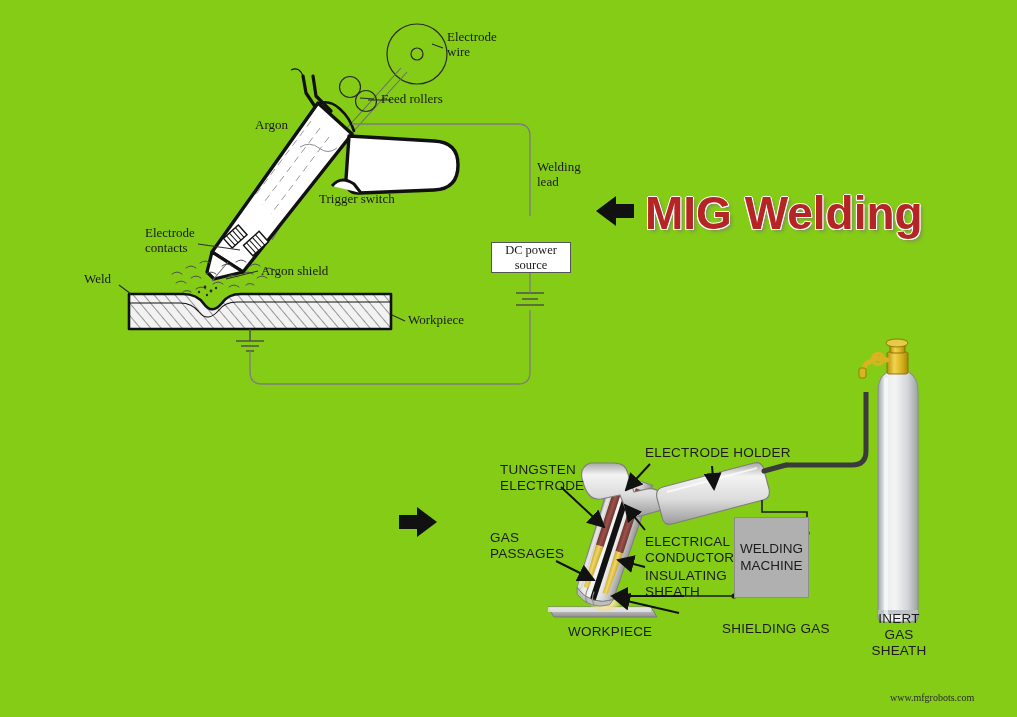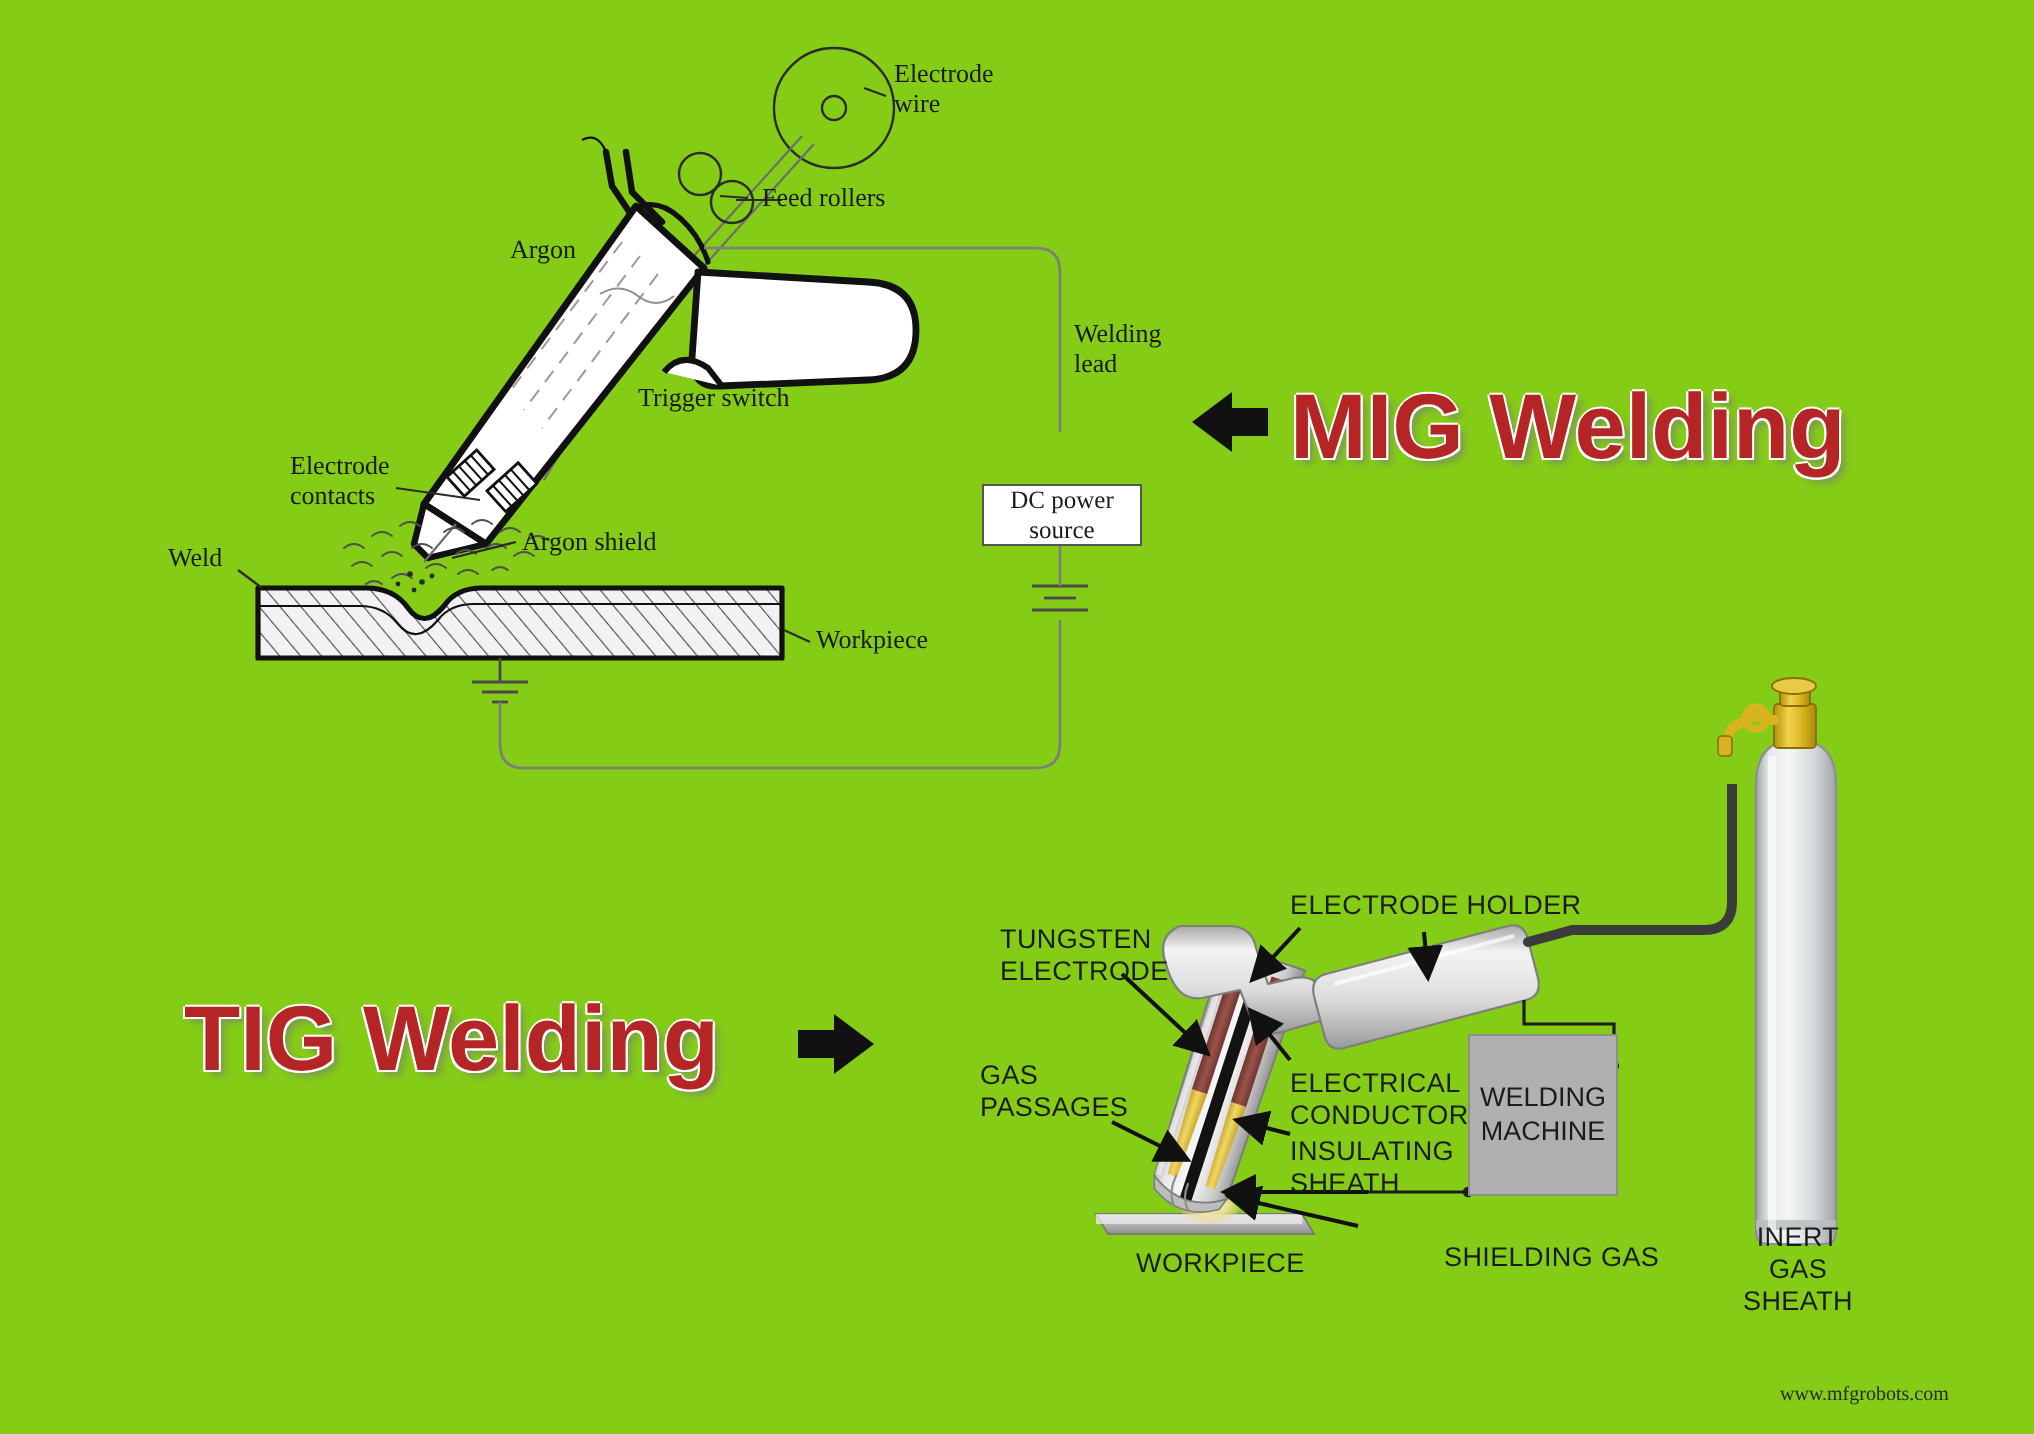--- a/index.html
+++ b/index.html
@@ -423,21 +423,20 @@
   <div class="serif-label" style="left:408px; top:313px;">Workpiece</div>
 
   <div class="serif-label" style="left:537px; top:160px;">Welding
 lead</div>
 
   <div class="dcbox" style="left:491px; top:216px; width:78px; height:29px;margin-top:26px;">DC power
 source</div>
 
   <div class="title-word" style="left:645px; top:186px;">MIG Welding</div>
 
-  <div class="title-word" style="left:92px; top:492px;">TIG Welding</div>
 
   <div class="sans-label" style="left:645px; top:445px;">ELECTRODE HOLDER</div>
 
   <div class="sans-label" style="left:500px; top:462px;">TUNGSTEN
 ELECTRODE</div>
 
   <div class="sans-label" style="left:490px; top:530px;">GAS
 PASSAGES</div>
 
   <div class="sans-label" style="left:645px; top:534px;">ELECTRICAL

